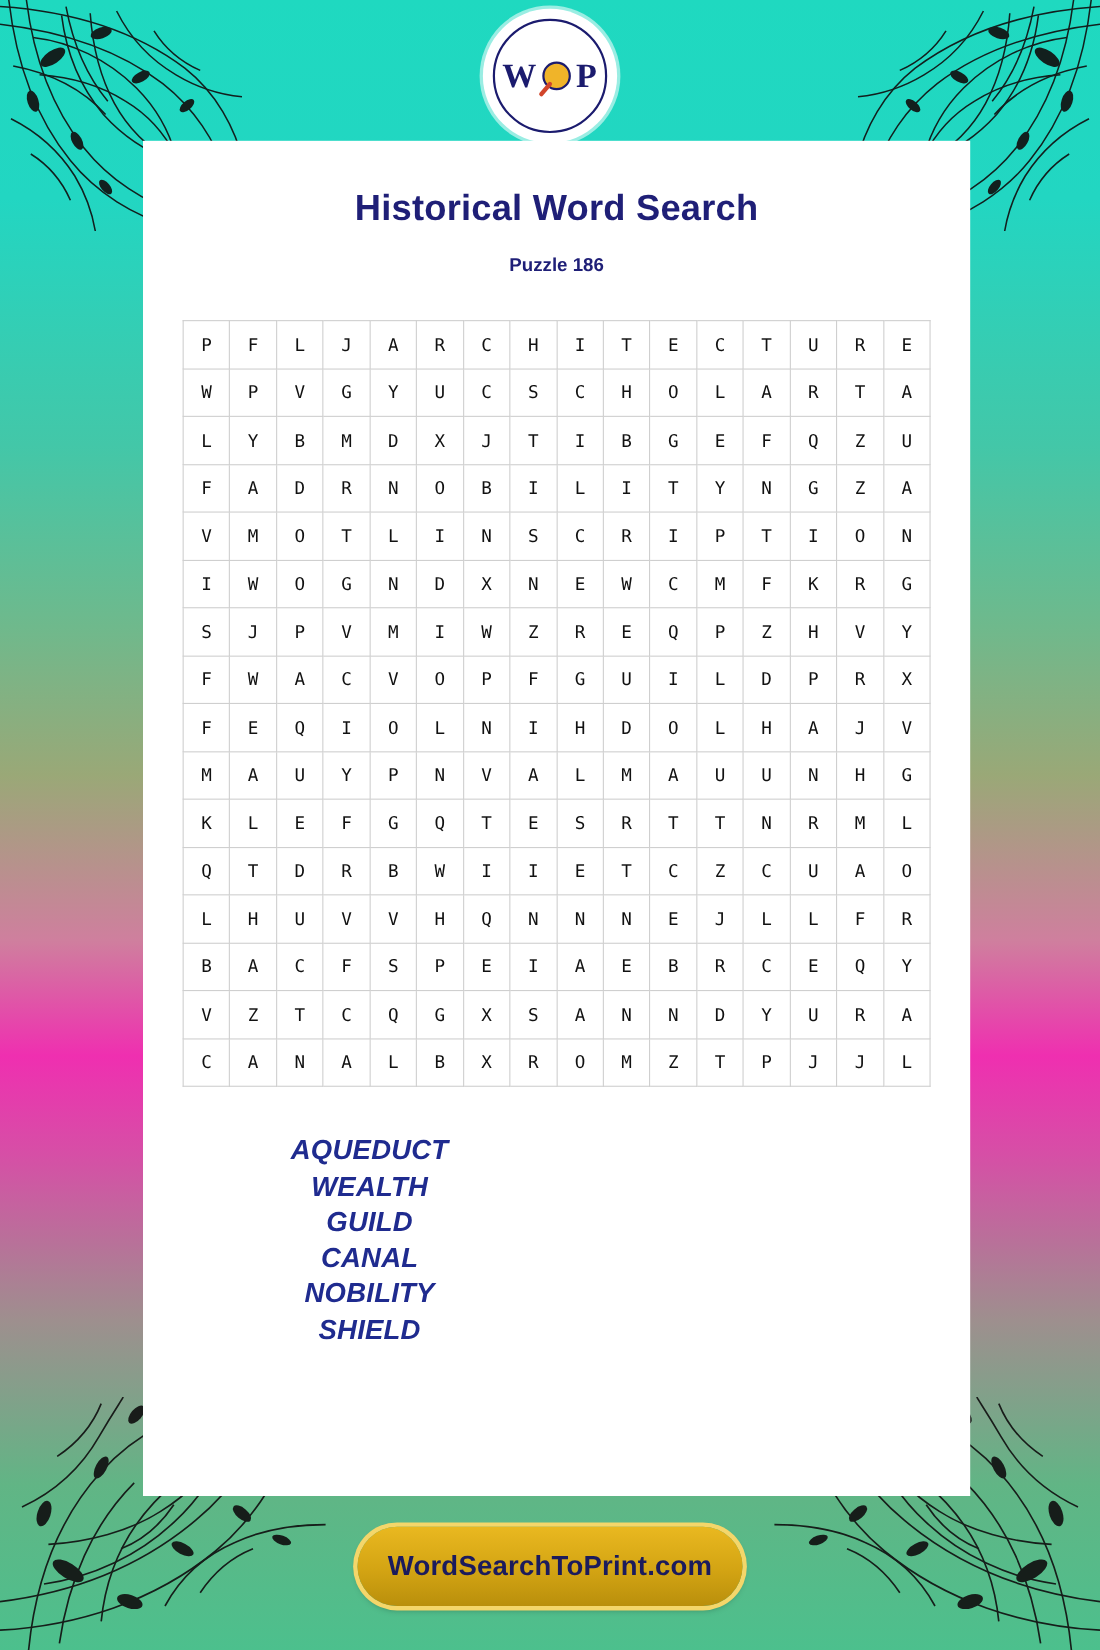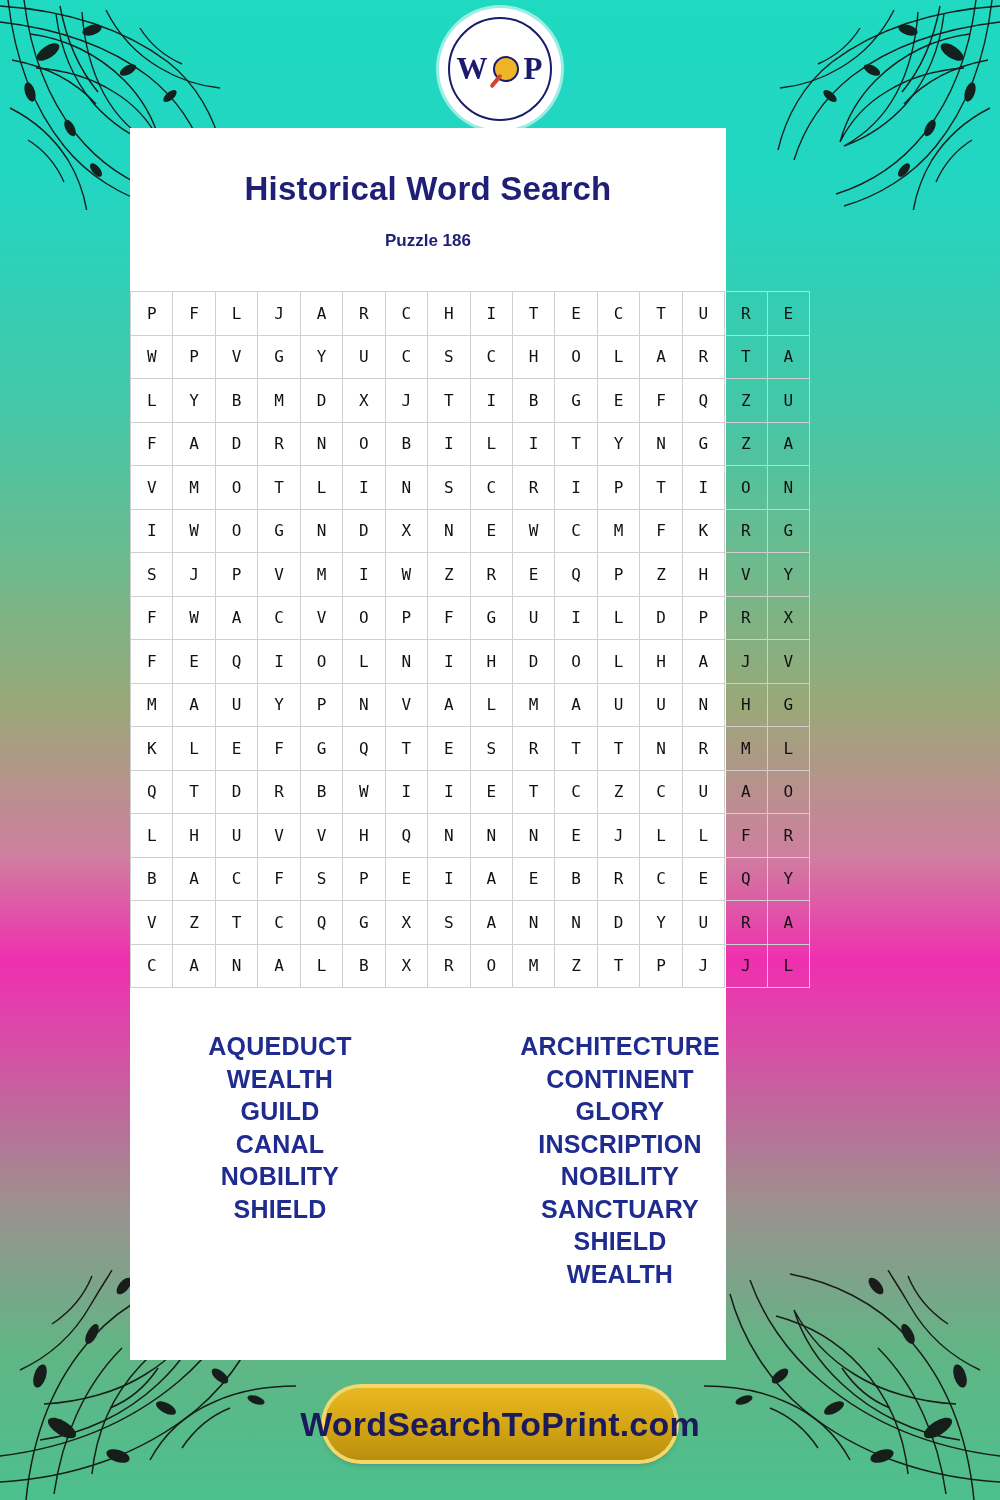--- a/index.html
+++ b/index.html
@@ -100,21 +100,21 @@
     background: #d1452b;
     border-radius: 2px;
     transform: rotate(40deg);
   }
 
   
   #sheet {
     position: absolute;
     left: 130px;
     top: 128px;
-    width: 596px;
+    width: 752px;
     height: 1232px;
     background: #ffffff;
     z-index: 4;
   }
 
   #title {
     text-align: center;
     color: #1f1f77;
     font-size: 33px;
     font-weight: bold;
@@ -149,20 +149,21 @@
     color: #111111;
     padding: 0;
   }
 
   
   #words {
     margin: 42px auto 11px auto;
     width: 640px;
     display: flex;
     justify-content: space-between;
+    font-style: italic;
   }
   #words .col {
     width: 300px;
     text-align: center;
   }
   #words .word {
     color: #1f2b8f;
     font-size: 25px;
     font-weight: bold;
     line-height: 32.5px;
@@ -180,21 +181,21 @@
     border-radius: 36px;
     background: linear-gradient(180deg, #e9b820 0%, #d3a413 55%, #b98f0c 100%);
     box-shadow: 0 0 0 4px #f4d66a, 0 3px 7px rgba(0,0,0,0.35);
     display: flex;
     align-items: center;
     justify-content: center;
     z-index: 7;
   }
   #footer .txt {
     color: #1b1b5c;
-    font-size: 34px;
+    font-size: 25px;
     font-weight: bold;
     letter-spacing: 0.2px;
   }
 </style>
 </head>
 <body>
 
 <div id="page">
 
   <div class="corner tl">
@@ -623,30 +624,20 @@
 
     <div id="words">
       <div class="col" id="word-col-left">
           <div class="word">AQUEDUCT</div>
           <div class="word">WEALTH</div>
           <div class="word">GUILD</div>
           <div class="word">CANAL</div>
           <div class="word">NOBILITY</div>
           <div class="word">SHIELD</div>
         </div>
-      <div class="col" id="word-col-right">
-          <div class="word">ARCHITECTURE</div>
-          <div class="word">CONTINENT</div>
-          <div class="word">GLORY</div>
-          <div class="word">INSCRIPTION</div>
-          <div class="word">NOBILITY</div>
-          <div class="word">SANCTUARY</div>
-          <div class="word">SHIELD</div>
-          <div class="word">WEALTH</div>
-        </div>
     </div>
   </div>
 
   <div id="footer">
     <span class="txt">WordSearchToPrint.com</span>
   </div>
 
 </div>
 
 </body></html>

